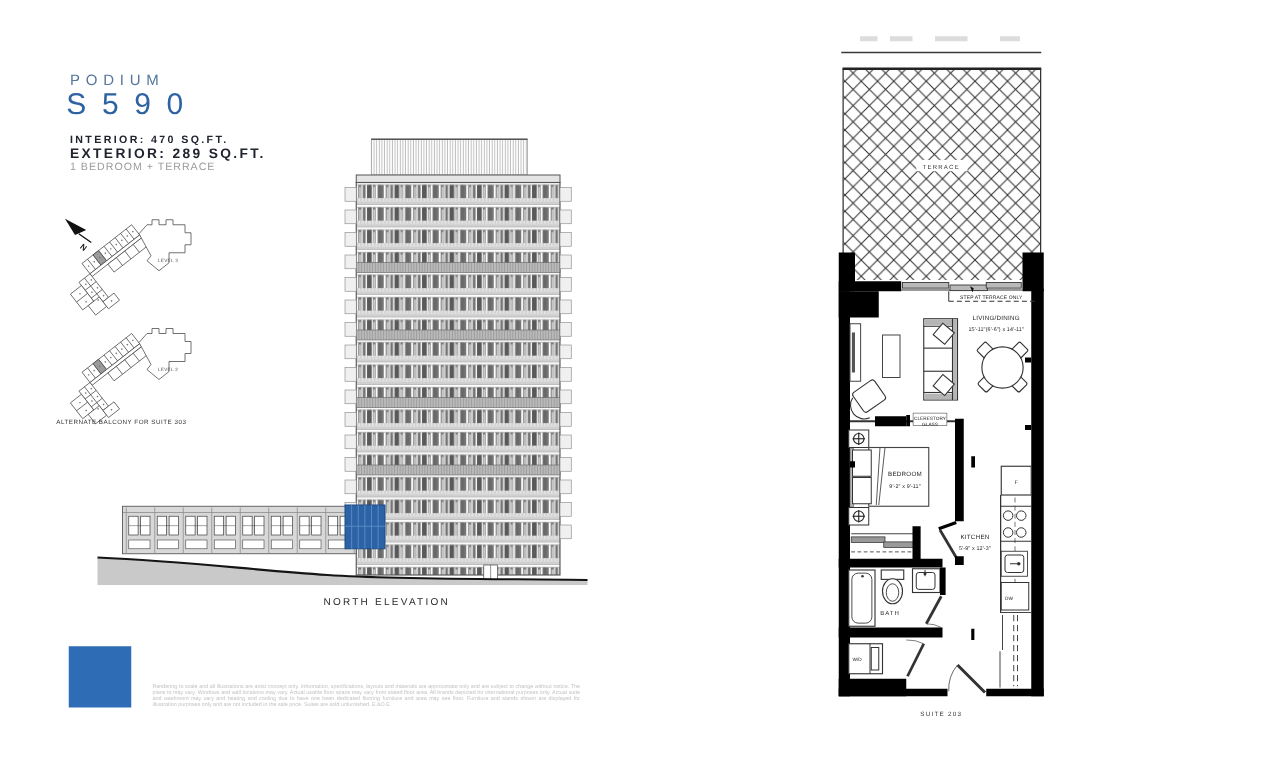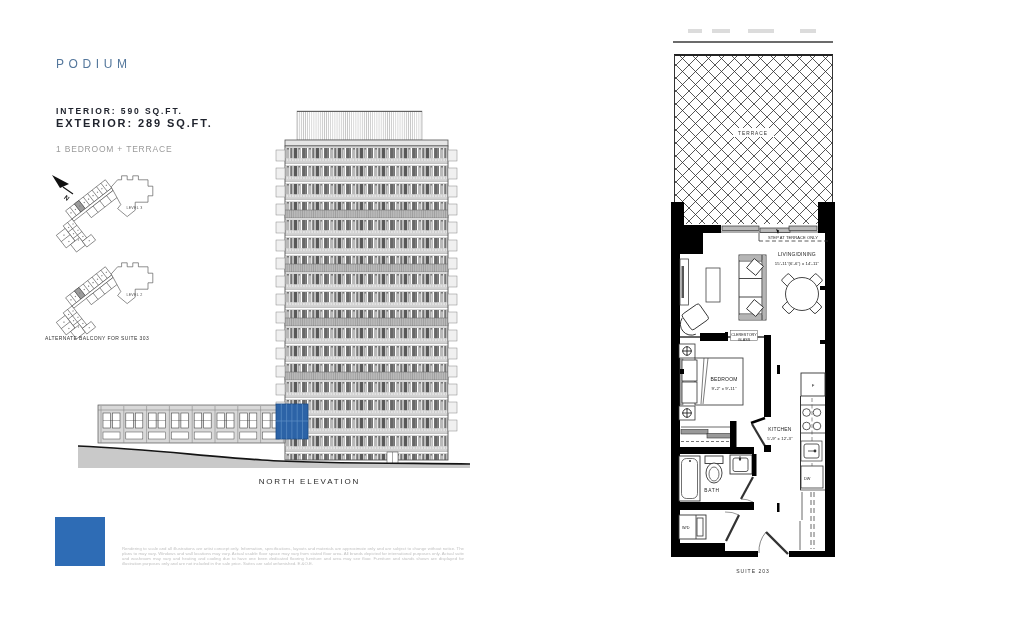--- a/index.html
+++ b/index.html
@@ -3,26 +3,27 @@
 <style>
 html,body{margin:0;padding:0;background:#fff;}
 #page{position:relative;width:1024px;height:622px;background:#fff;overflow:hidden;
  font-family:"Liberation Sans", sans-serif;}
 .abs{position:absolute;}
 </style></head><body>
 <div id="page">
 
 <div class="abs" style="left:56px;top:57px;font-size:12px;letter-spacing:4.6px;color:#54779c;font-weight:400;">PODIUM</div>
 
-
-<div class="abs" style="left:56px;top:106px;font-size:8.5px;font-weight:bold;letter-spacing:1.9px;color:#20242e;">INTERIOR: 590 SQ.FT.</div>
+<div class="abs" style="left:53px;top:70px;font-size:24px;letter-spacing:12.5px;color:#2e63a1;font-weight:400;">S590</div>
+
+<div class="abs" style="left:56px;top:106px;font-size:8.5px;font-weight:bold;letter-spacing:1.9px;color:#20242e;">INTERIOR: 470 SQ.FT.</div>
 
 <div class="abs" style="left:56px;top:117px;font-size:11px;font-weight:bold;letter-spacing:1.9px;color:#20242e;">EXTERIOR: 289 SQ.FT.</div>
 
-<div class="abs" style="left:56px;top:144px;font-size:8.5px;letter-spacing:0.8px;color:#9b9b9b;">1 BEDROOM + TERRACE</div>
+<div class="abs" style="left:56px;top:128px;font-size:8.5px;letter-spacing:0.8px;color:#9b9b9b;">1 BEDROOM + TERRACE</div>
 
 <svg class="abs" style="left:0;top:0" width="1024" height="622" viewBox="0 0 1024 622">
 
 <g>
         <polygon points="52,175 69,184 60,188 Z" fill="#111"></polygon>
         <line x1="63" y1="187" x2="73" y2="194" stroke="#111" stroke-width="1.1"></line>
         <text x="66" y="199" font-size="6.5" fill="#111" transform="rotate(38 66 195)" font-weight="bold">N</text>
       </g>
 <g transform="translate(72,219) scale(0.8)">
 <g transform="rotate(-38)" fill="#fff" stroke="#444" stroke-width="0.7">

